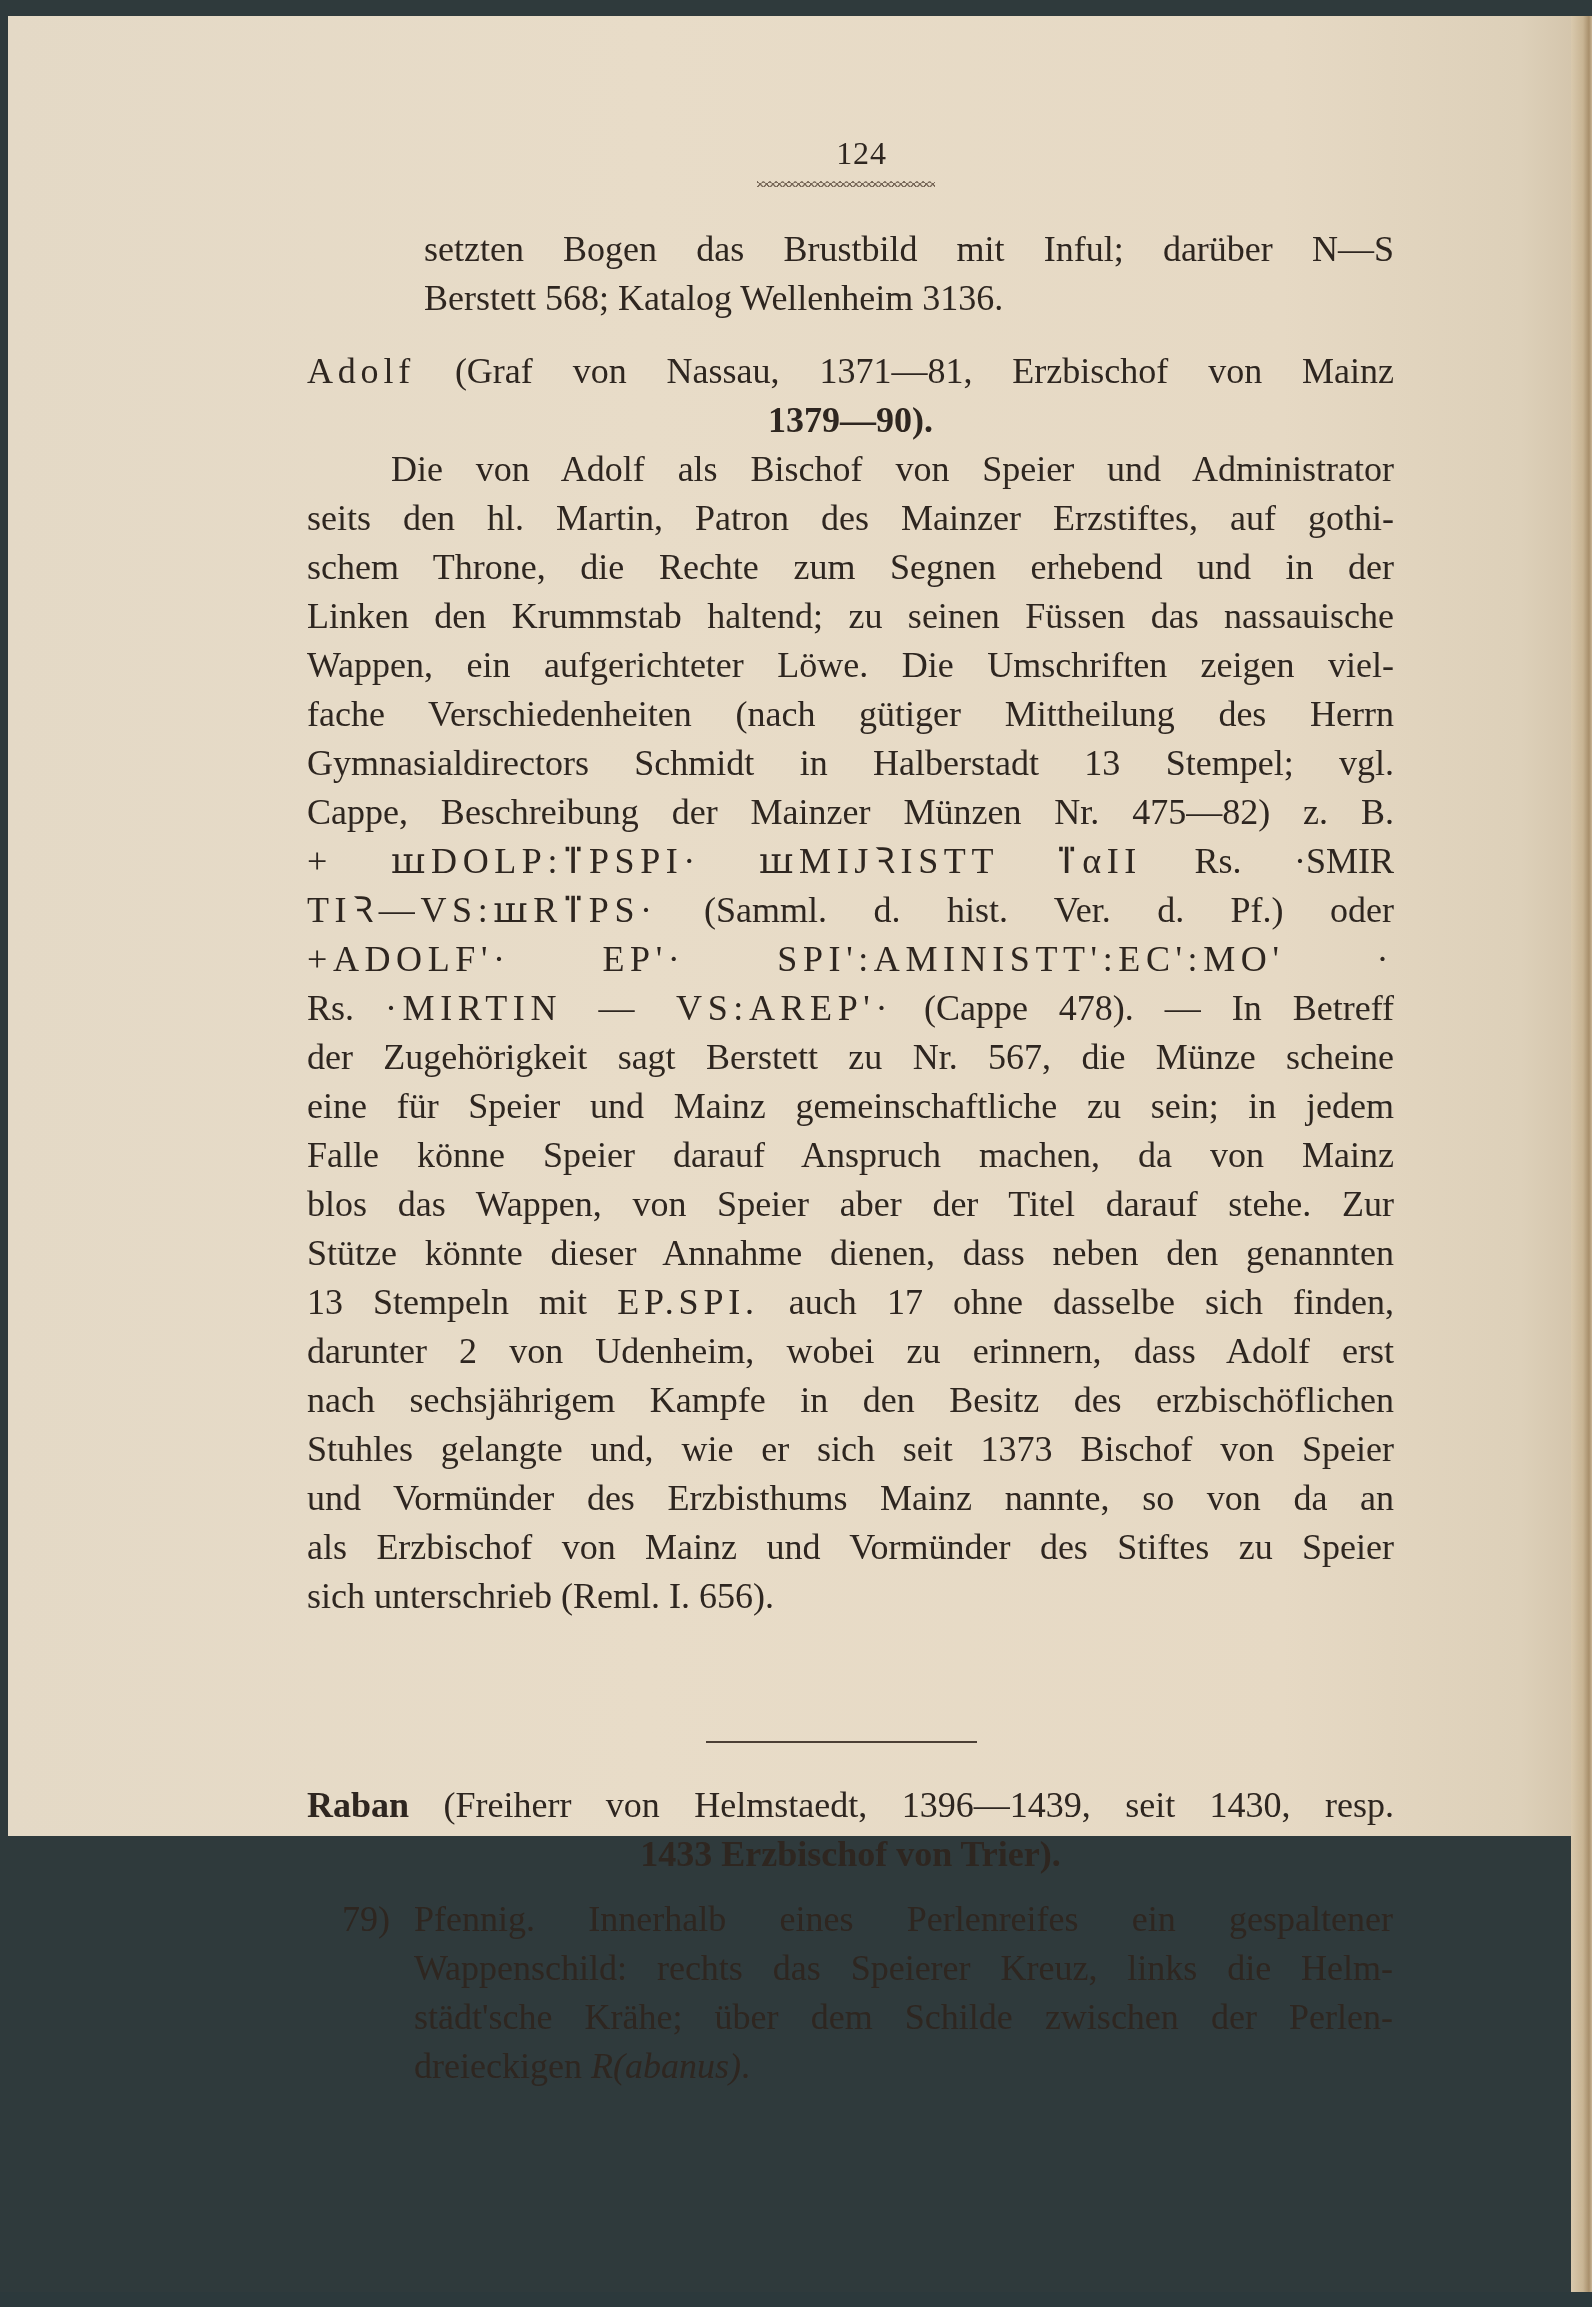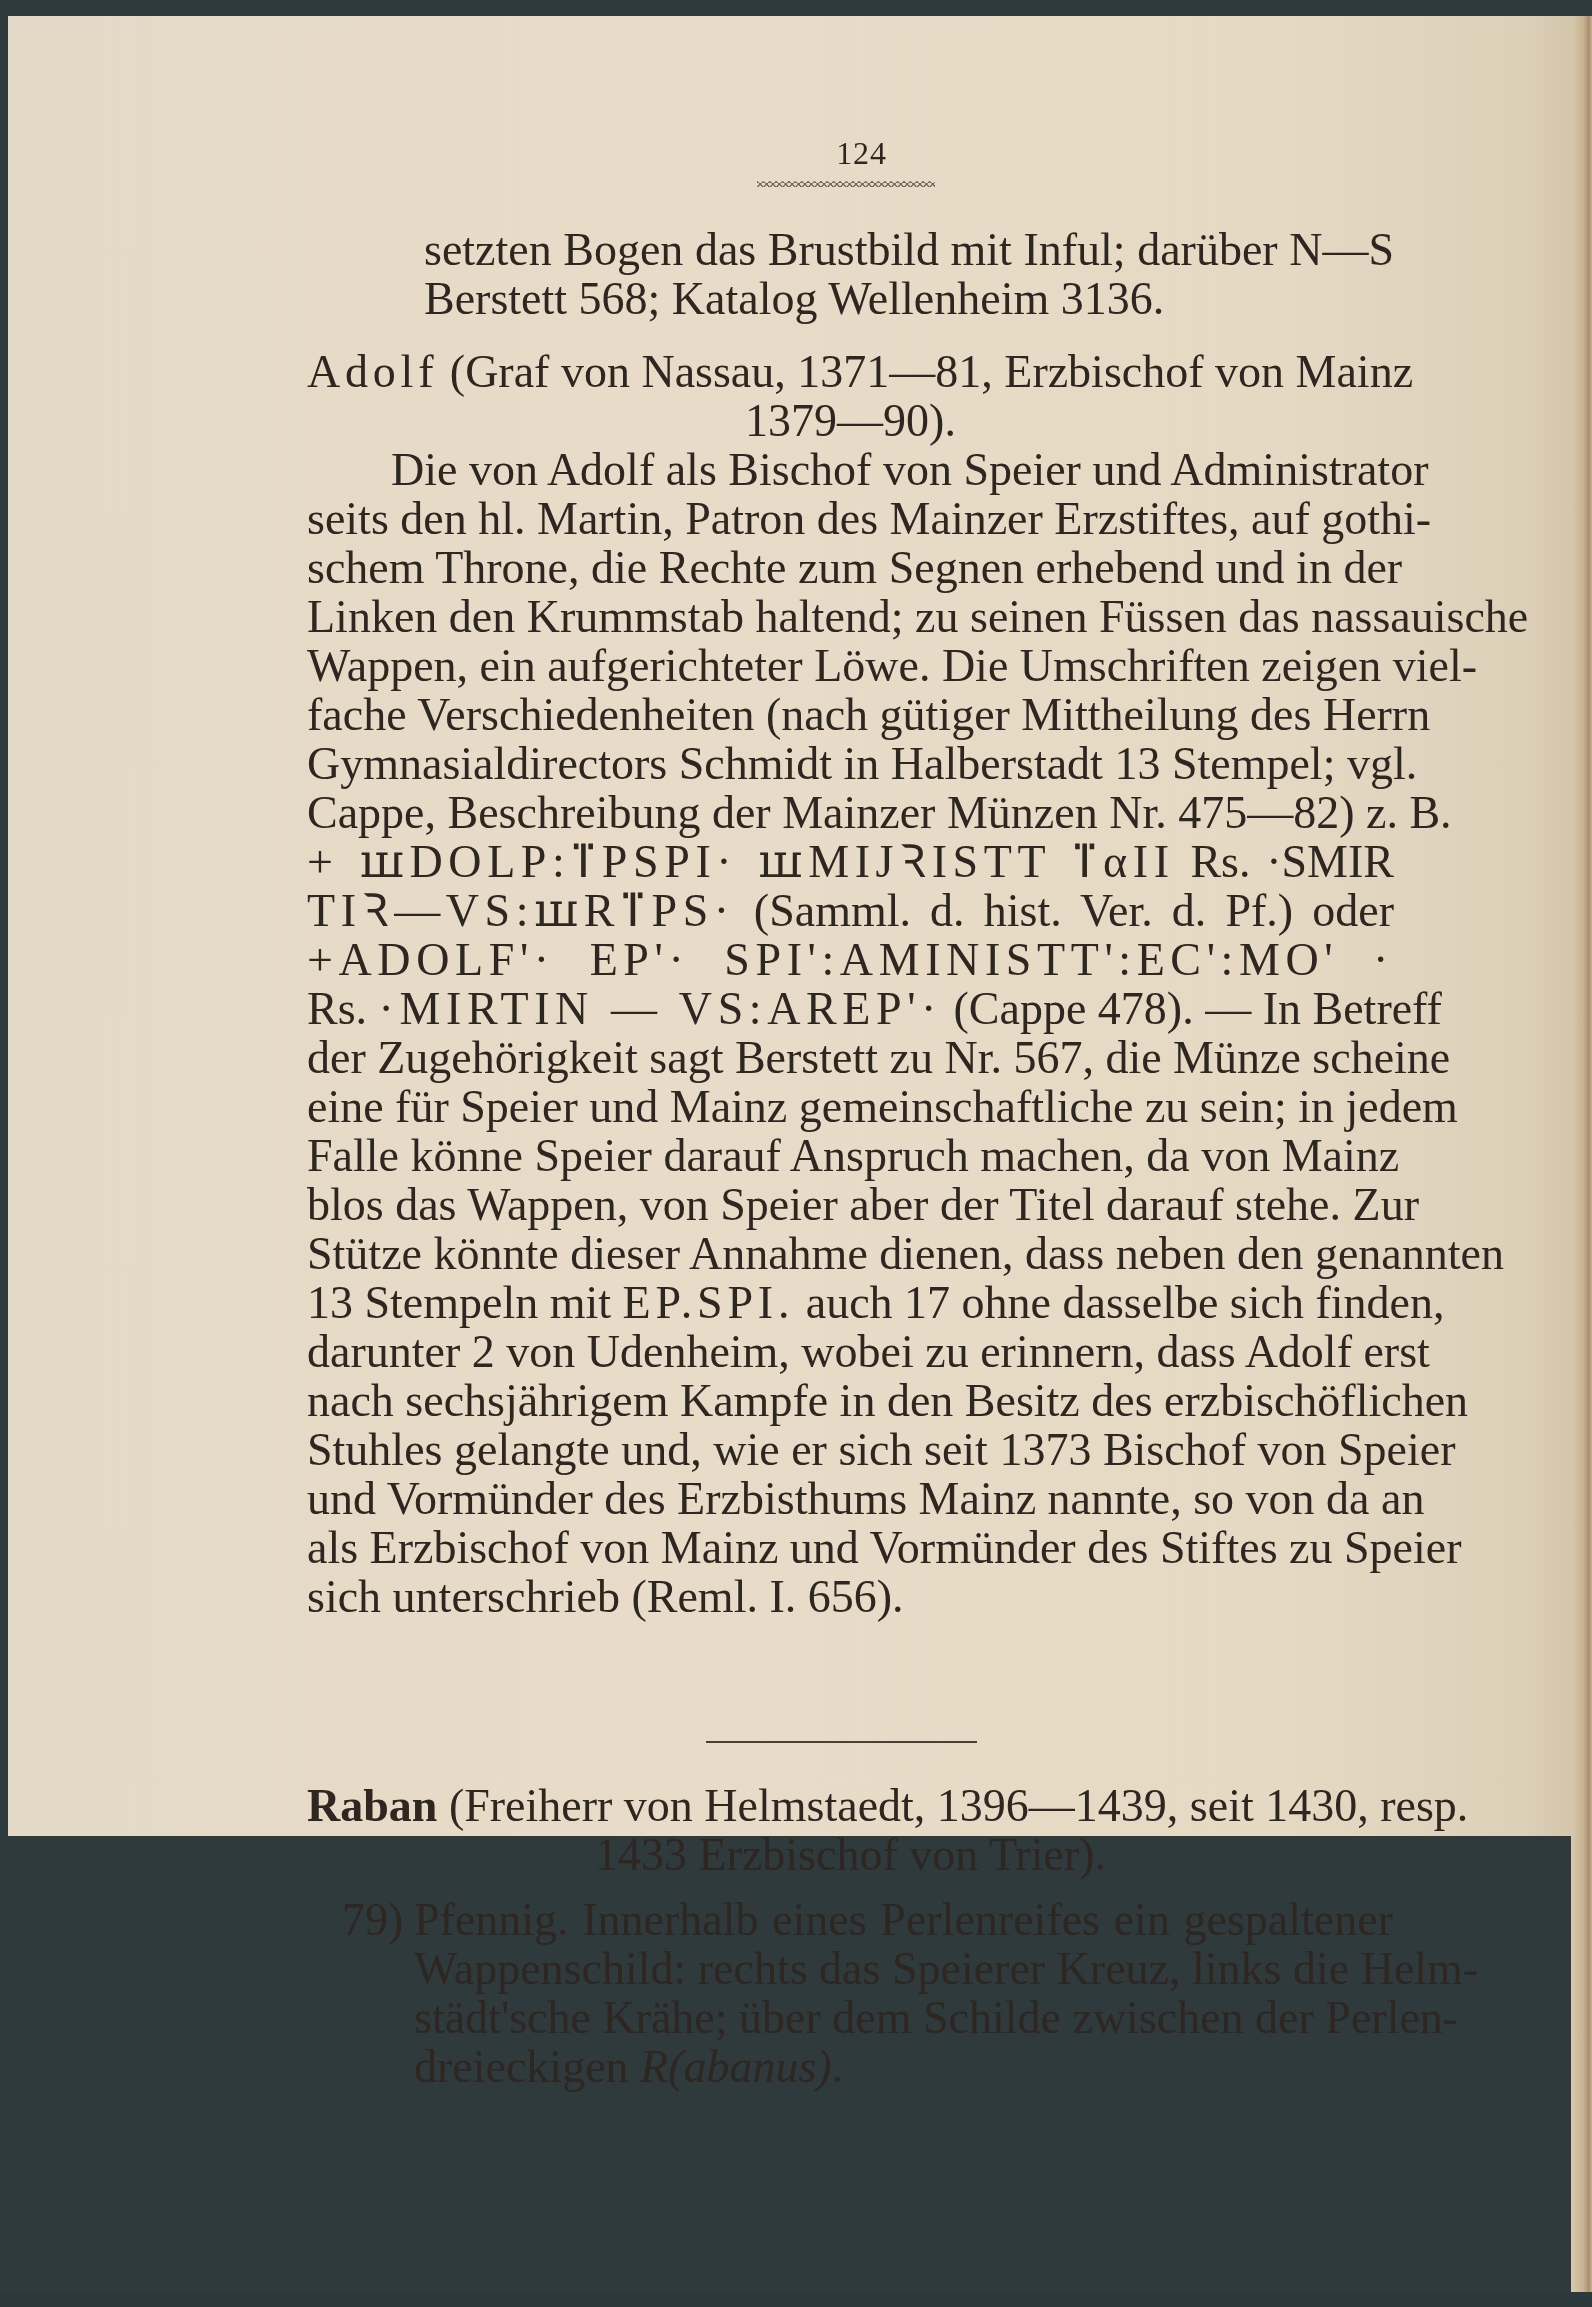--- a/index.html
+++ b/index.html
@@ -57,33 +57,33 @@
     height: 6.4px;
     background-image: linear-gradient(135deg, transparent 45%, #5a4a3c 45%, #5a4a3c 60%, transparent 60%),
                       linear-gradient(225deg, transparent 45%, #5a4a3c 45%, #5a4a3c 60%, transparent 60%);
     background-size: 6.4px 6.4px;
     opacity: 0.8;
   }
   .text-block {
     position: absolute;
     left: 299px;
     width: 1087px;
-    font-size: 46px;
+    font-size: 36px;
     line-height: 49px;
     text-align: justify;
     text-align-last: auto;
   }
   .line {
     display: block;
     white-space: nowrap;
     text-align: justify;
     text-align-last: justify;
   }
   .line.last { text-align-last: left; }
-  .line.center { text-align: left; text-align-last: center; }
+  .line.center { text-align: left; text-align-last: center; font-weight: bold; }
   .spaced { letter-spacing: 4.8px; }
   .coin {
     letter-spacing: 5.6px;
     font-family: "Liberation Serif", "DejaVu Serif", serif;
   }
   .indent { padding-left: 84px; }
   .bold { font-weight: bold; }
   .italic { font-style: italic; }
   .rule {
     position: absolute;

